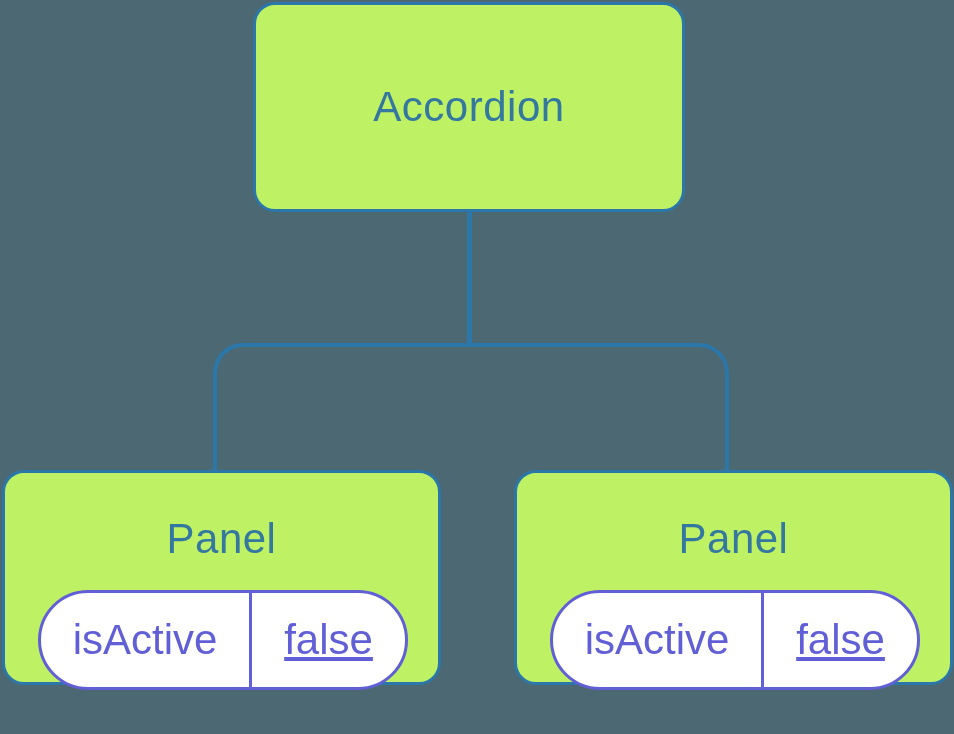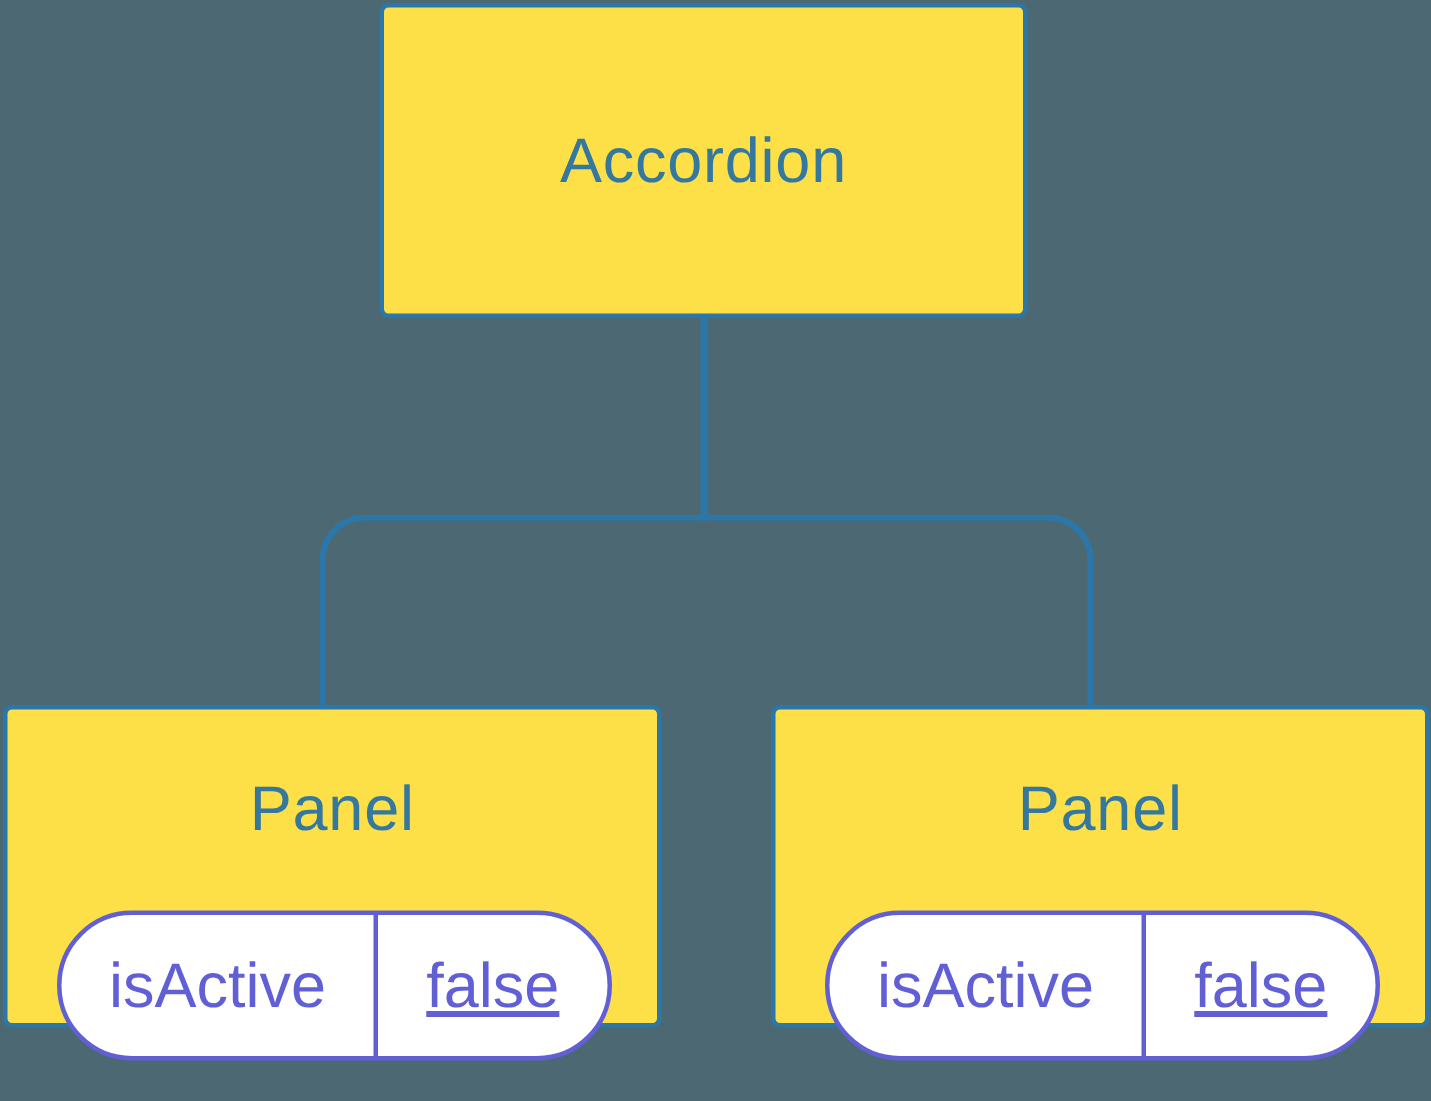--- a/index.html
+++ b/index.html
@@ -5,23 +5,23 @@
   html,body{margin:0;padding:0;background:#222;}
   .canvas{
     position:relative;
     width:954px;height:734px;
     background:var(--bg,#4c6973);
     font-family:"Liberation Sans", sans-serif;
     overflow:hidden;
   }
   .node{
     position:absolute;
-    background:#fde047;
+    background:#bef264;
     border:3px solid var(--line,#2b77aa);
-    border-radius:6px;
+    border-radius:22px;
     box-sizing:border-box;
   }
   .accordion{
     left:253px;top:2px;width:432px;height:210px;
     display:flex;align-items:center;justify-content:center;
   }
   .node-title{
     color:var(--heading,#34779f);
     font-size:42px;
     font-weight:500;
@@ -57,21 +57,20 @@
     position:absolute;
     left:33px;top:117px;width:370px;height:100px;
     box-sizing:border-box;
     border:3px solid var(--pill,#615fd6);
     border-radius:60px;
     display:flex;
     color:var(--pill,#615fd6);
     font-size:42px;
     font-weight:400;
     background:#ffffff;
-    margin-top:17px;
   }
   .pill-cell{
     display:flex;align-items:center;justify-content:center;
     box-sizing:border-box;
   }
   .pill-name{
     flex:0 0 58%;
     border-right:3px solid var(--pill,#615fd6);
   }
   .pill-value{flex:1;text-decoration:underline;}

